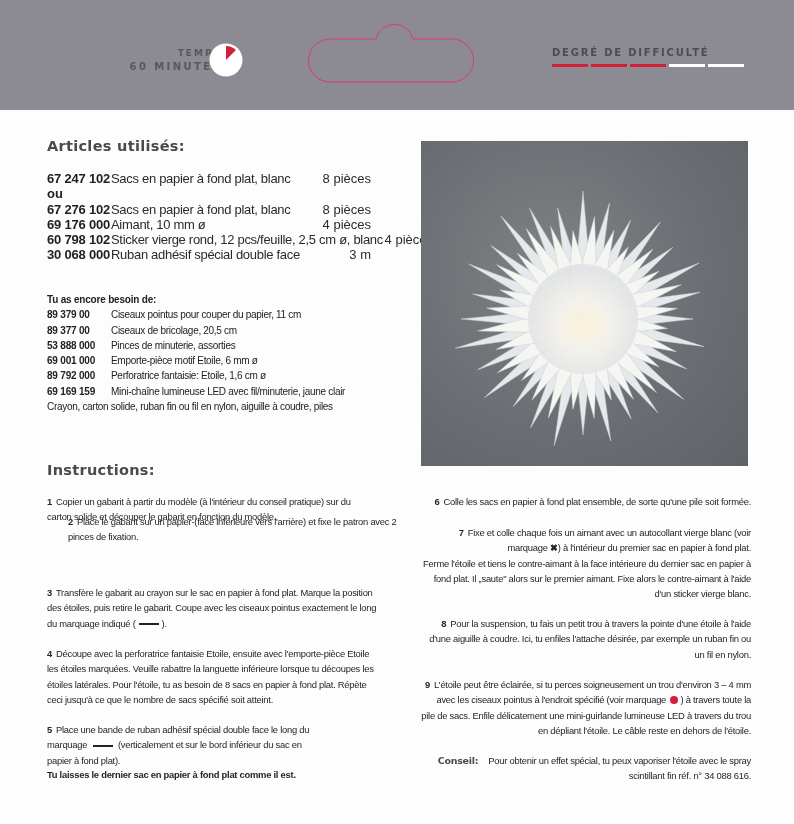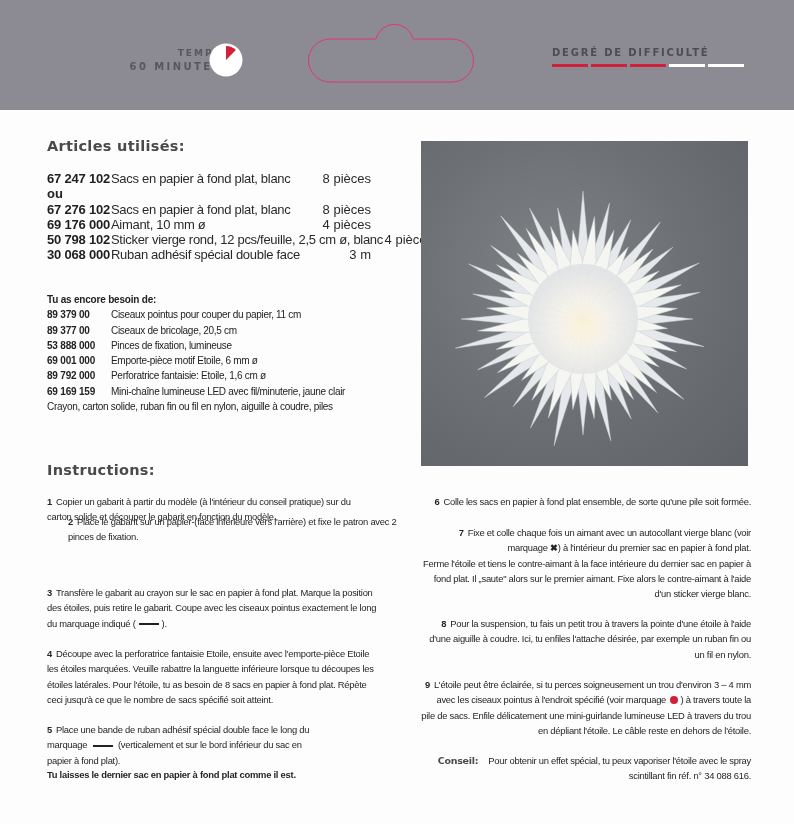--- a/index.html
+++ b/index.html
@@ -87,21 +87,21 @@
       <span class="code">67 276 102</span>
       <span class="desc">Sacs en papier à fond plat, blanc</span>
       <span class="qty">8 pièces</span>
     </div>
     <div class="art-row">
       <span class="code">69 176 000</span>
       <span class="desc">Aimant, 10 mm ø</span>
       <span class="qty">4 pièces</span>
     </div>
     <div class="art-row">
-      <span class="code">50 798 102</span>
+      <span class="code">60 798 102</span>
       <span class="desc">Sticker vierge rond, 12 pcs/feuille, 2,5 cm ø, blanc</span>
       <span class="qty">4 pièces</span>
     </div>
     <div class="art-row">
       <span class="code">30 068 000</span>
       <span class="desc">Ruban adhésif spécial double face</span>
       <span class="qty">3 m</span>
     </div>
   </div>
 
@@ -111,21 +111,21 @@
       <div class="need-row">
         <span class="code">89 379 00</span>
         <span class="desc">Ciseaux pointus pour couper du papier, 11 cm</span>
       </div>
       <div class="need-row">
         <span class="code">89 377 00</span>
         <span class="desc">Ciseaux de bricolage, 20,5 cm</span>
       </div>
       <div class="need-row">
         <span class="code">53 888 000</span>
-        <span class="desc">Pinces de fixation, lumineuse</span>
+        <span class="desc">Pinces de minuterie, assorties</span>
       </div>
       <div class="need-row">
         <span class="code">69 001 000</span>
         <span class="desc">Emporte-pièce motif Etoile, 6 mm ø</span>
       </div>
       <div class="need-row">
         <span class="code">89 792 000</span>
         <span class="desc">Perforatrice fantaisie: Etoile, 1,6 cm ø</span>
       </div>
       <div class="need-row">

